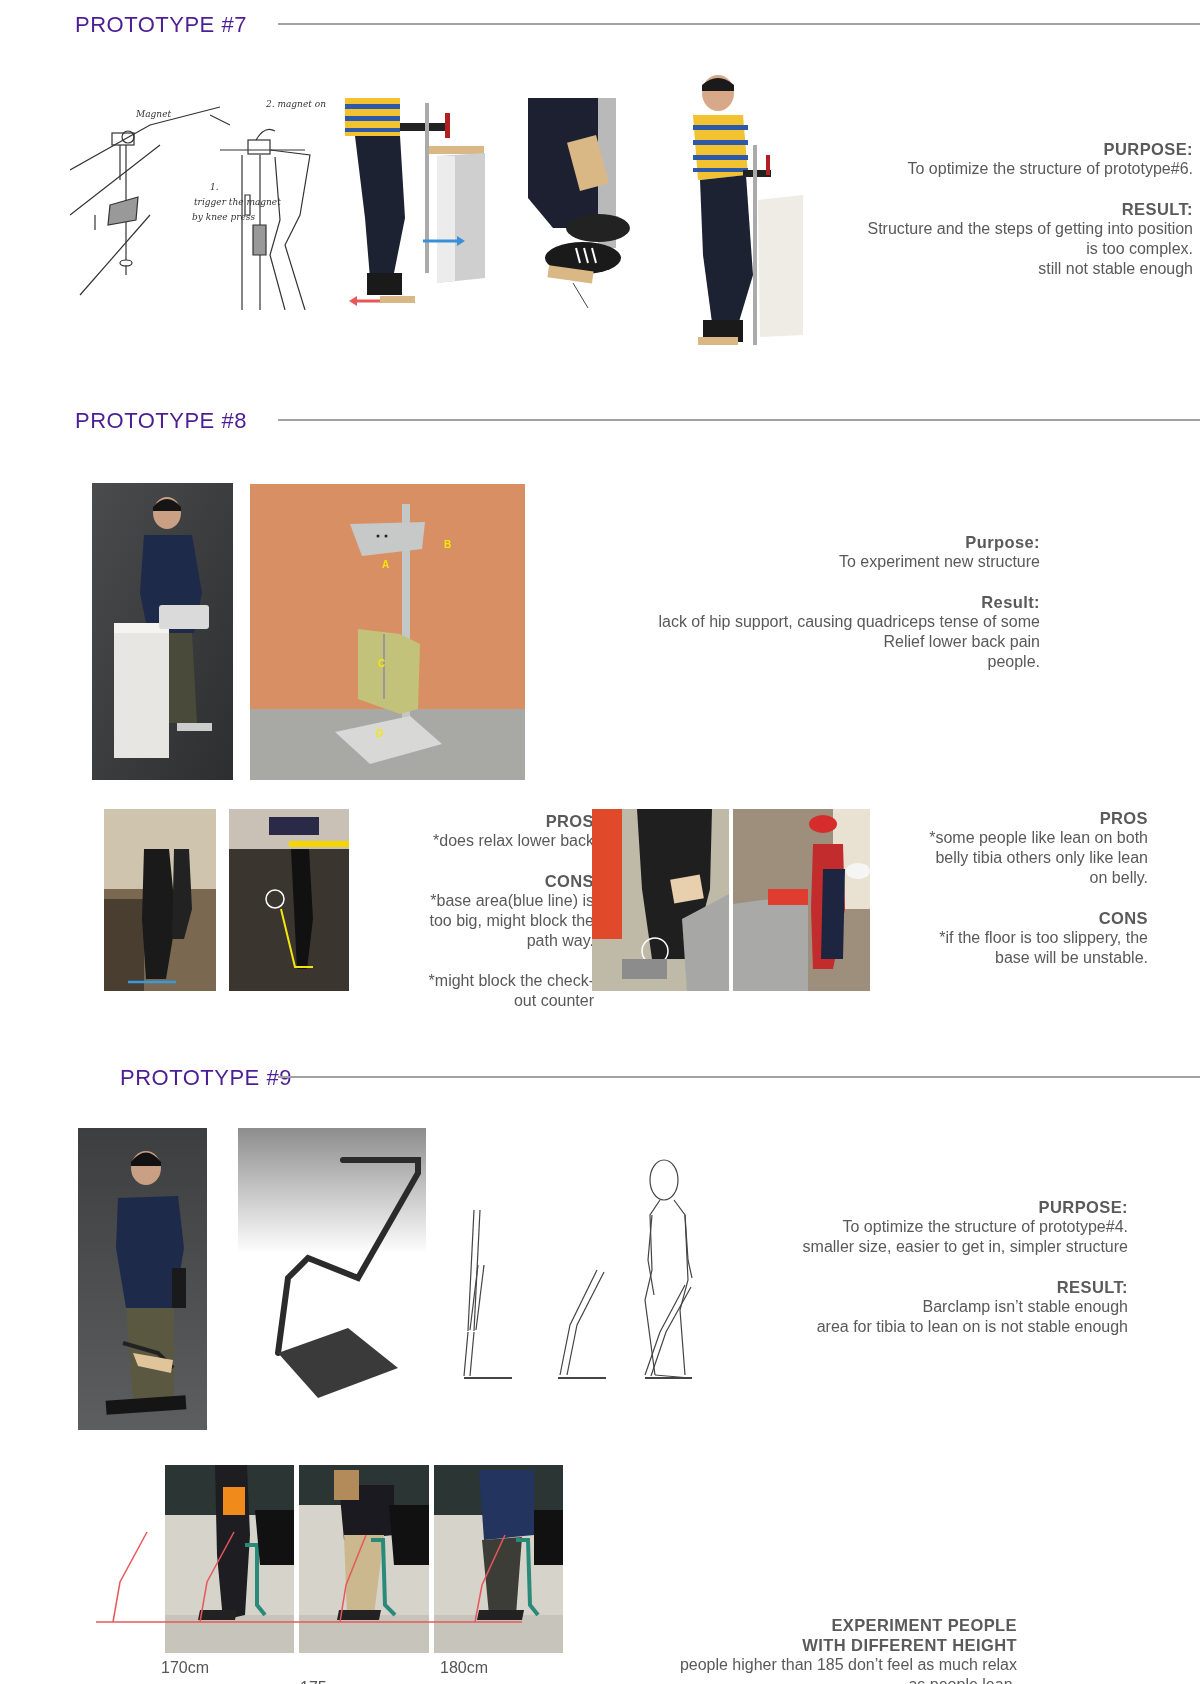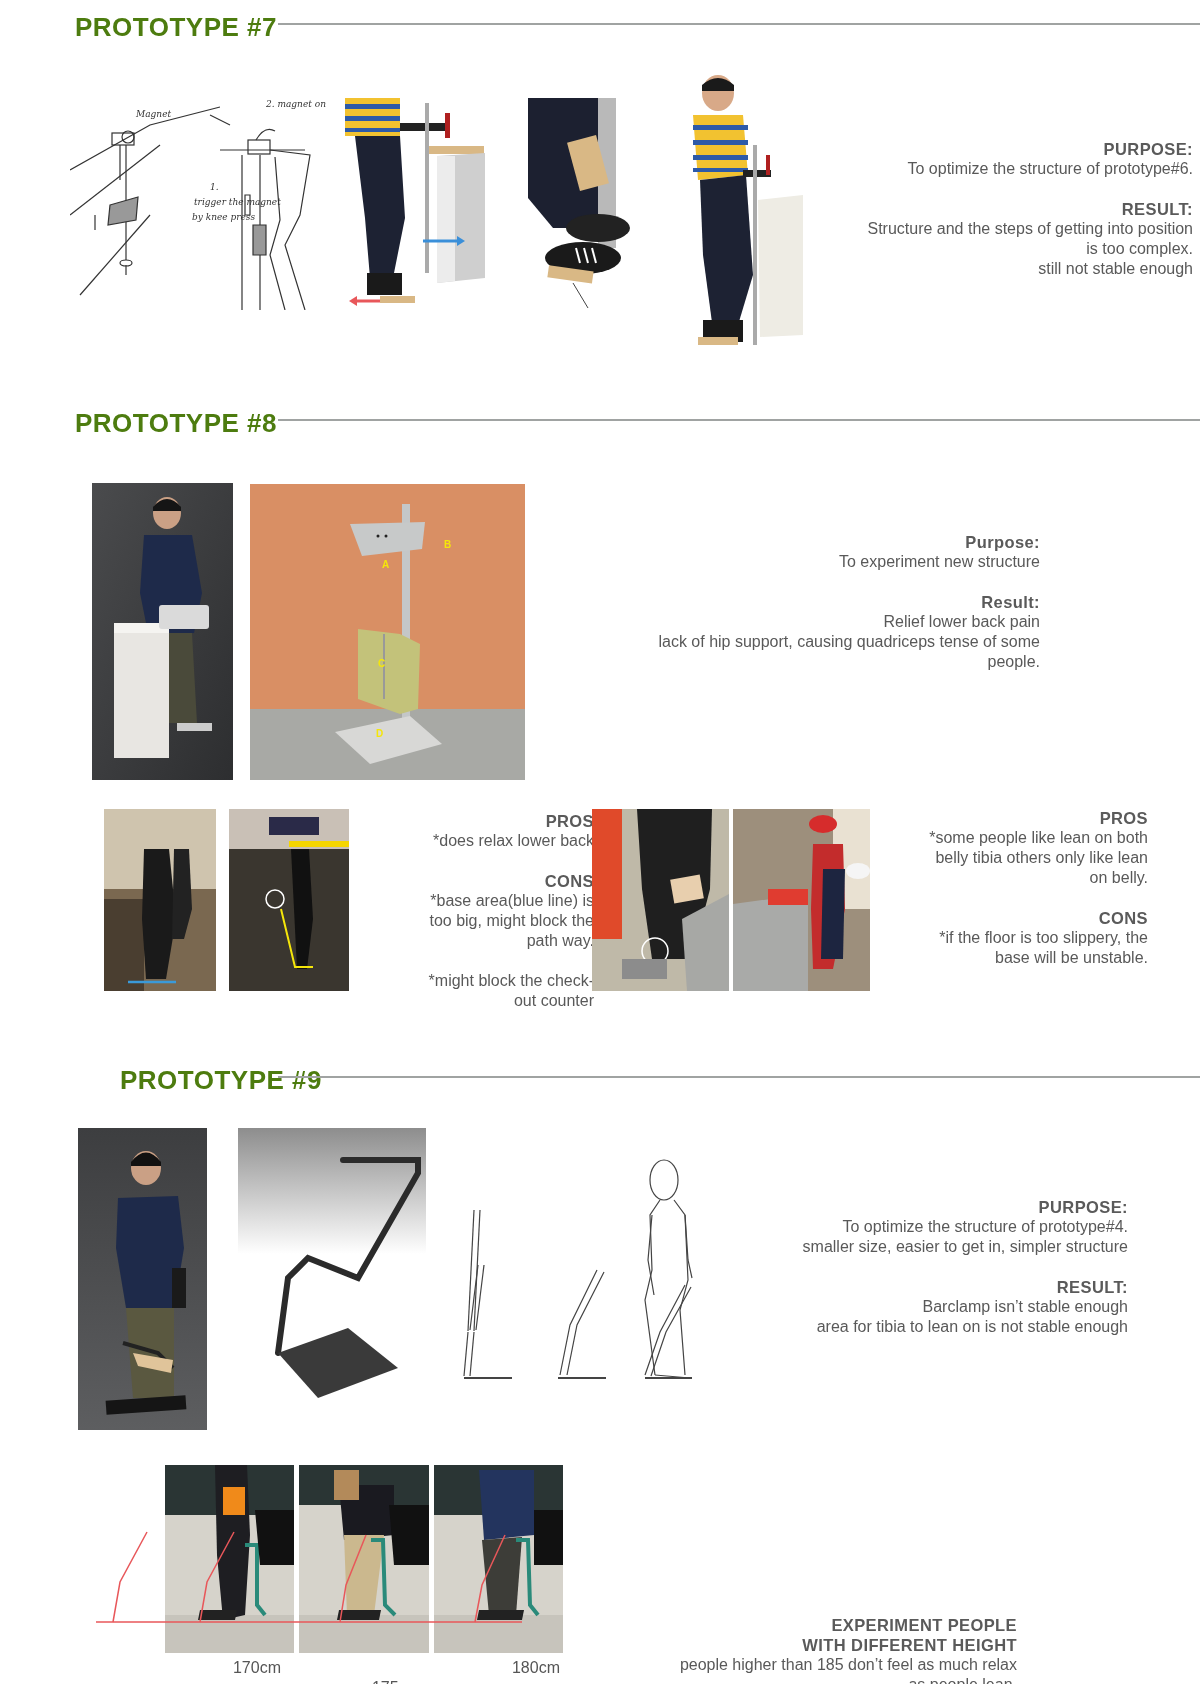--- a/index.html
+++ b/index.html
@@ -1,24 +1,24 @@
 <!DOCTYPE html>
 <html><head>
 <meta charset="utf-8">
 <style>
   * { box-sizing: border-box; margin: 0; padding: 0; }
   html, body { width: 1200px; height: 1684px; background: #ffffff; overflow: hidden; }
   body { position: relative; font-family: "Liberation Sans", sans-serif; color: #555555; }
   .abs { position: absolute; text-align: right; }
-  .section-title { position: absolute; font-family: "Liberation Sans", sans-serif; font-weight: 700; font-size: 26px; letter-spacing: 0.5px; color: #4d7c0f; }
+  .section-title { position: absolute; font-family: "Liberation Sans", sans-serif; font-weight: 400; font-size: 22px; letter-spacing: 0.5px; color: #4c1d95; }
   .rule { position: absolute; height: 2px; background: #a0a3a2; }
   .heading { font-weight: 700; font-size: 16.5px; color: #5a5a5a; letter-spacing: 0.4px; line-height: 20px; }
   .body-text { font-size: 16px; color: #595959; line-height: 20px; }
   .gap { height: 20px; }
-  .caption { position: absolute; font-size: 16px; color: #555; text-align: right; width: 120px; }
+  .caption { position: absolute; font-size: 16px; color: #555; text-align: left; width: 120px; }
   .photo { position: absolute; overflow: hidden; }
   svg { display: block; }
 </style>
 </head>
 <body>
 
 <div class="section-title" style="left:75px; top:12px;">PROTOTYPE #7</div>
 <div class="rule" style="left:278px; top:23px; width:922px;"></div>
 
 <div class="photo" style="left:70px; top:95px; width:260px; height:215px;">
@@ -169,22 +169,22 @@
       <text x="126" y="253">D</text>
     </g>
   </svg>
 </div>
 
 <div class="abs" style="left:600px; top:532px; width:440px;">
   <div class="heading">Purpose:</div>
   <div class="body-text">To experiment new structure</div>
   <div class="gap"></div>
   <div class="heading">Result:</div>
+  <div class="body-text">lack of hip support, causing quadriceps tense of some</div>
   <div class="body-text">Relief lower back pain</div>
-  <div class="body-text">lack of hip support, causing quadriceps tense of some</div>
   <div class="body-text">people.</div>
 </div>
 
 <div class="photo" style="left:104px; top:809px; width:112px; height:182px; background:#6b5c46;">
   <svg width="112" height="182" viewBox="0 0 112 182">
     <rect width="112" height="182" fill="#7a6850"></rect>
     <rect x="0" y="0" width="112" height="80" fill="#cfc4ae"></rect>
     <rect x="0" y="90" width="40" height="92" fill="#4a3e30"></rect>
     <path d="M40 40 L65 40 L72 110 L62 170 L42 170 L38 110 Z" fill="#1a1a1a"></path>
     <path d="M70 40 L85 40 L88 100 L80 130 L68 130 Z" fill="#222"></path>

